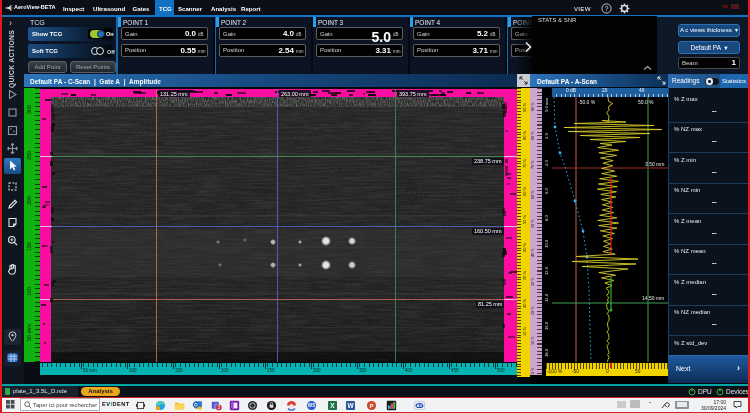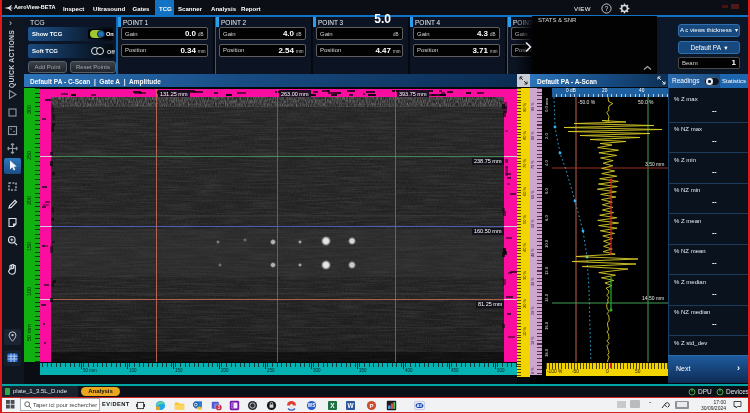--- a/index.html
+++ b/index.html
@@ -121,53 +121,53 @@
 <div class="abs" style="left:116px;top:17px;width:1.5px;height:57px;background:#1566ac;"></div>
 <div class="abs" style="left:118px;top:17px;width:95px;height:57px;background:#0c1424;"></div>
 <div class="abs" style="left:118px;top:17px;width:2.5px;height:10px;background:#28a0f0;"></div>
 <div class="lbl" style="left:123px;top:18.5px;font-size:6.5px;color:#e8eef5;">POINT 1</div>
 <div class="vbox" style="left:121px;top:27px;width:87px;height:13px;"></div>
 <div class="lbl" style="left:125px;top:30.5px;font-size:6px;color:#d6d6d6;">Gain</div>
 <div class="lbl" style="right:554px;top:29px;font-size:8px;font-weight:bold;">0.0</div>
 <div class="lbl" style="left:198px;top:32px;font-size:4.5px;color:#c8c8c8;">dB</div>
 <div class="vbox" style="left:121px;top:43.5px;width:87px;height:13px;"></div>
 <div class="lbl" style="left:125px;top:47px;font-size:6px;color:#d6d6d6;">Position</div>
-<div class="lbl" style="right:554px;top:45.5px;font-size:8px;font-weight:bold;">0.34</div>
+<div class="lbl" style="right:554px;top:45.5px;font-size:8px;font-weight:bold;">0.55</div>
 <div class="lbl" style="left:198px;top:48.5px;font-size:4.5px;color:#c8c8c8;">mm</div>
 <div class="abs" style="left:214.5px;top:17px;width:1.5px;height:57px;background:#1566ac;"></div>
 <div class="abs" style="left:216px;top:17px;width:95px;height:57px;background:#0c1424;"></div>
 <div class="abs" style="left:216px;top:17px;width:2.5px;height:10px;background:#28a0f0;"></div>
 <div class="lbl" style="left:221px;top:18.5px;font-size:6.5px;color:#e8eef5;">POINT 2</div>
 <div class="vbox" style="left:219px;top:27px;width:87px;height:13px;"></div>
 <div class="lbl" style="left:223px;top:30.5px;font-size:6px;color:#d6d6d6;">Gain</div>
 <div class="lbl" style="right:456px;top:29px;font-size:8px;font-weight:bold;">4.0</div>
 <div class="lbl" style="left:296px;top:32px;font-size:4.5px;color:#c8c8c8;">dB</div>
 <div class="vbox" style="left:219px;top:43.5px;width:87px;height:13px;"></div>
 <div class="lbl" style="left:223px;top:47px;font-size:6px;color:#d6d6d6;">Position</div>
 <div class="lbl" style="right:456px;top:45.5px;font-size:8px;font-weight:bold;">2.54</div>
 <div class="lbl" style="left:296px;top:48.5px;font-size:4.5px;color:#c8c8c8;">mm</div>
 <div class="abs" style="left:312.5px;top:17px;width:1.5px;height:57px;background:#1566ac;"></div>
 <div class="abs" style="left:313px;top:17px;width:95px;height:57px;background:#0c1424;"></div>
 <div class="abs" style="left:313px;top:17px;width:2.5px;height:10px;background:#28a0f0;"></div>
 <div class="lbl" style="left:318px;top:18.5px;font-size:6.5px;color:#e8eef5;">POINT 3</div>
 <div class="vbox" style="left:316px;top:27px;width:87px;height:13px;"></div>
 <div class="lbl" style="left:320px;top:30.5px;font-size:6px;color:#d6d6d6;">Gain</div>
-<div class="lbl" style="right:359px;top:12px;font-size:12px;font-weight:bold;">5.0</div>
+<div class="lbl" style="right:359px;top:29px;font-size:14px;font-weight:bold;">5.0</div>
 <div class="lbl" style="left:393px;top:32px;font-size:4.5px;color:#c8c8c8;">dB</div>
 <div class="vbox" style="left:316px;top:43.5px;width:87px;height:13px;"></div>
 <div class="lbl" style="left:320px;top:47px;font-size:6px;color:#d6d6d6;">Position</div>
-<div class="lbl" style="right:359px;top:45.5px;font-size:8px;font-weight:bold;">4.47</div>
+<div class="lbl" style="right:359px;top:45.5px;font-size:8px;font-weight:bold;">3.31</div>
 <div class="lbl" style="left:393px;top:48.5px;font-size:4.5px;color:#c8c8c8;">mm</div>
 <div class="abs" style="left:409.5px;top:17px;width:1.5px;height:57px;background:#1566ac;"></div>
 <div class="abs" style="left:410px;top:17px;width:95px;height:57px;background:#0c1424;"></div>
 <div class="abs" style="left:410px;top:17px;width:2.5px;height:10px;background:#28a0f0;"></div>
 <div class="lbl" style="left:415px;top:18.5px;font-size:6.5px;color:#e8eef5;">POINT 4</div>
 <div class="vbox" style="left:413px;top:27px;width:87px;height:13px;"></div>
 <div class="lbl" style="left:417px;top:30.5px;font-size:6px;color:#d6d6d6;">Gain</div>
-<div class="lbl" style="right:262px;top:29px;font-size:8px;font-weight:bold;">4.3</div>
+<div class="lbl" style="right:262px;top:29px;font-size:8px;font-weight:bold;">5.2</div>
 <div class="lbl" style="left:490px;top:32px;font-size:4.5px;color:#c8c8c8;">dB</div>
 <div class="vbox" style="left:413px;top:43.5px;width:87px;height:13px;"></div>
 <div class="lbl" style="left:417px;top:47px;font-size:6px;color:#d6d6d6;">Position</div>
 <div class="lbl" style="right:262px;top:45.5px;font-size:8px;font-weight:bold;">3.71</div>
 <div class="lbl" style="left:490px;top:48.5px;font-size:4.5px;color:#c8c8c8;">mm</div>
 <div class="abs" style="left:506.5px;top:17px;width:1.5px;height:57px;background:#1566ac;"></div>
 <div class="abs" style="left:508px;top:17px;width:24px;height:57px;background:#0c1424;"></div>
 <div class="abs" style="left:508px;top:17px;width:2.5px;height:10px;background:#28a0f0;"></div>
 <div class="lbl" style="left:513px;top:18.5px;font-size:6.5px;color:#e8eef5;">POINT 5</div>
 <div class="vbox" style="left:511px;top:27px;width:21px;height:13px;border-right:none;"></div>

